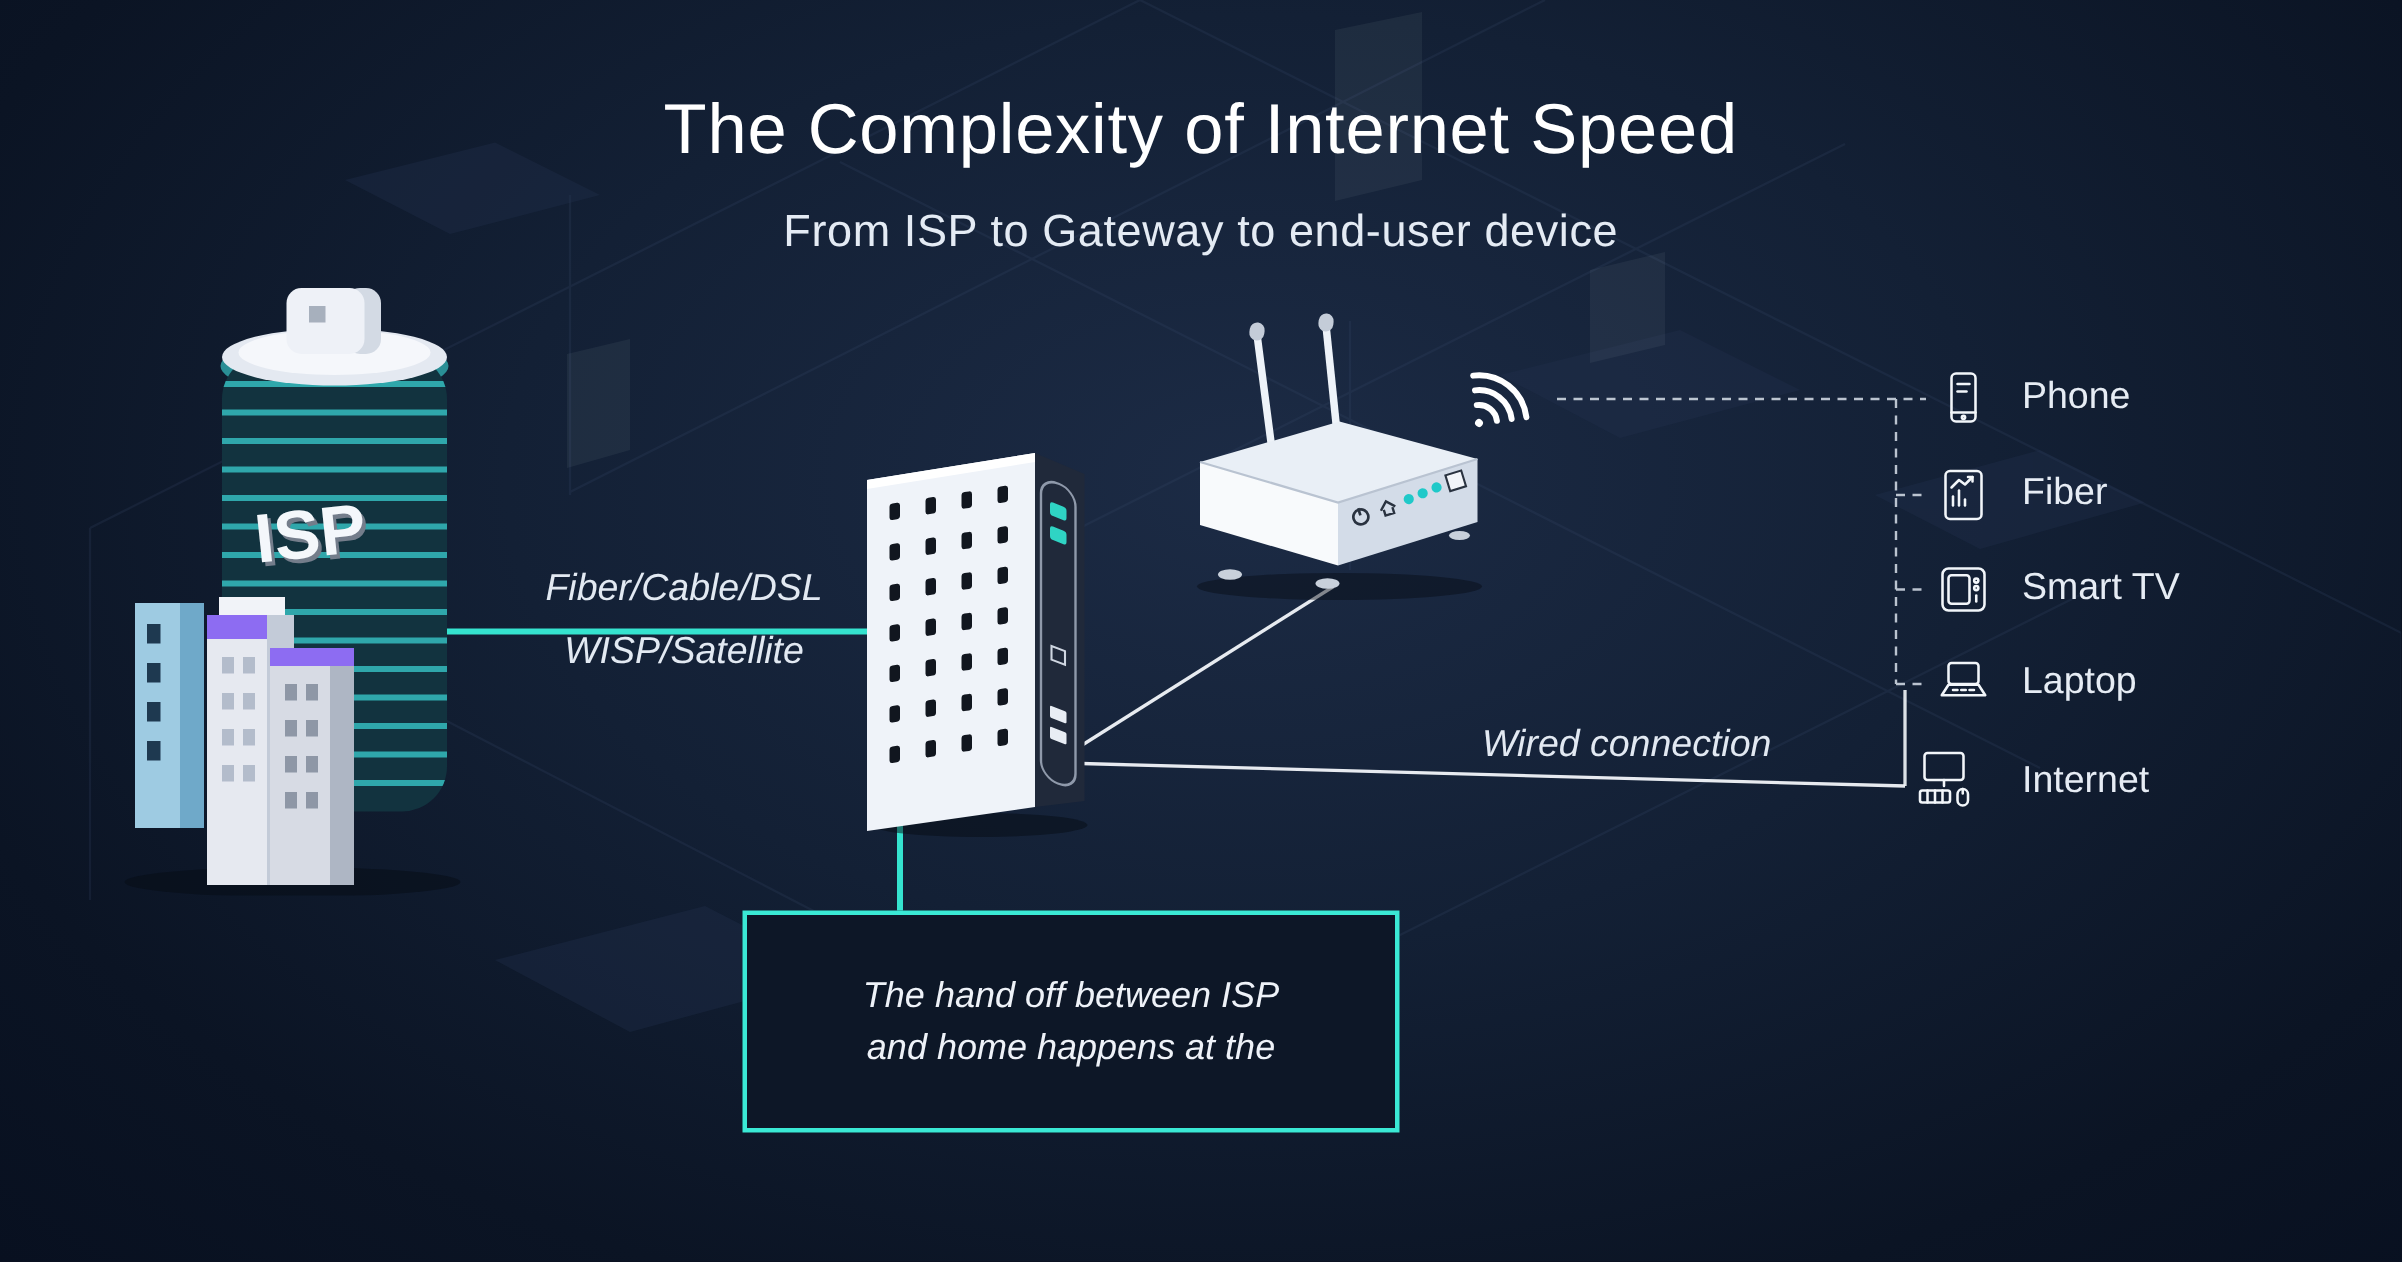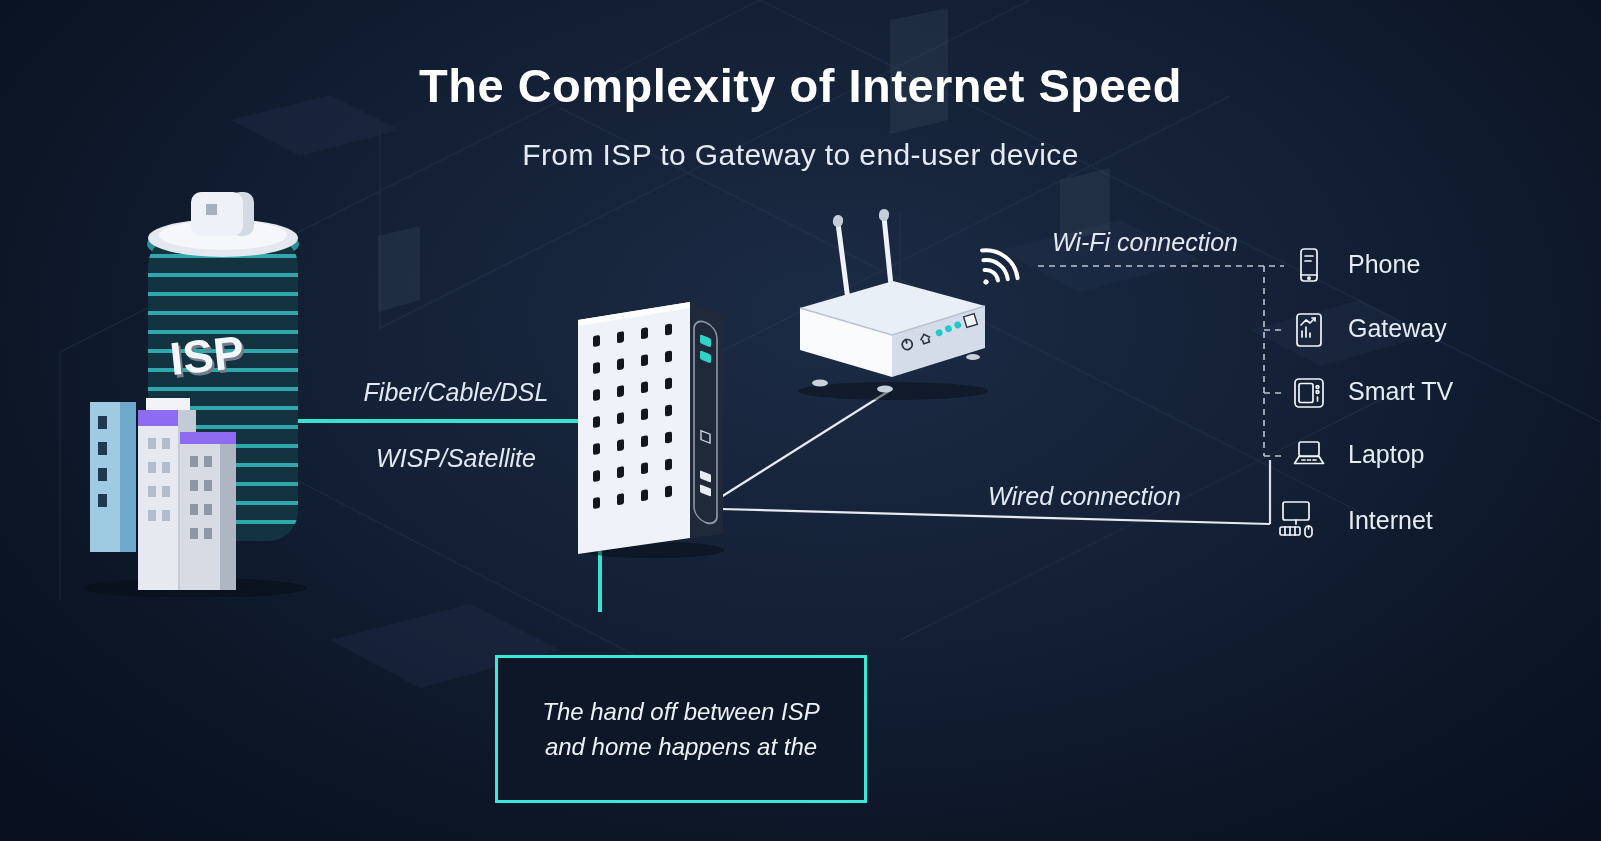--- a/index.html
+++ b/index.html
@@ -4,34 +4,34 @@
 <style>
   html,body{margin:0;padding:0;background:#0a1120;}
   .stage{
     position:relative;width:1601px;height:841px;overflow:hidden;
     font-family:"Liberation Sans", sans-serif;
     background:radial-gradient(ellipse at 52% 38%, #1c2b45 0%, #132035 42%, #0b1424 78%, #081020 100%);
   }
   .abs{position:absolute;}
   .title{
     top:58px;left:0;width:100%;text-align:center;
-    font-size:47px;font-weight:700;color:#ffffff;letter-spacing:0.5px;
+    font-size:47px;font-weight:400;color:#ffffff;letter-spacing:0.5px;
   }
   .subtitle{
     top:138px;left:0;width:100%;text-align:center;
     font-size:30px;font-weight:400;color:#e4ebf4;letter-spacing:0.4px;
   }
   .lbl{
     font-style:italic;font-size:25px;color:#e2e9f2;white-space:nowrap;
   }
   .link-labels{left:298px;top:0;width:316px;text-align:center;}
   .callout{
-    left:495px;top:607px;width:372px;height:148px;
+    left:495px;top:607px;width:438px;height:148px;
     border:3px solid #3ae9d5;background:#0d1727;box-sizing:border-box;
-    display:flex;flex-direction:column;justify-content:center;align-items:center;margin-top:48px;
+    display:flex;flex-direction:column;justify-content:center;align-items:center;
   }
   .callout div{
     font-style:italic;font-size:24px;line-height:35px;color:#eef2f8;text-align:center;
   }
   .device-label{font-size:25px;color:#e6ecf4;white-space:nowrap;}
   svg{display:block;}
   .icon svg{stroke:#f2f6fa;stroke-width:1.7;fill:none;stroke-linecap:round;stroke-linejoin:round;}
 </style>
 </head>
 <body>
@@ -147,21 +147,21 @@
       <rect x="110" y="312" width="8" height="11" fill="#8e97a6"></rect>
       <rect x="124" y="312" width="8" height="11" fill="#8e97a6"></rect>
       <rect x="110" y="336" width="8" height="11" fill="#8e97a6"></rect>
       <rect x="124" y="336" width="8" height="11" fill="#8e97a6"></rect>
     </g>
   </svg>
 
   <div class="abs link-labels" style="top:378px">
     <span class="lbl">Fiber/Cable/DSL</span>
   </div>
-  <div class="abs link-labels" style="top:444px">
+  <div class="abs link-labels" style="top:420px">
     <span class="lbl">WISP/Satellite</span>
   </div>
 
   <svg class="abs" style="left:575px;top:298px" width="162" height="262" viewBox="0 0 162 262">
     <ellipse cx="78" cy="252" rx="72" ry="8" fill="#060b14" opacity="0.5"></ellipse>
     <polygon points="115,4 148,18 148,236 115,240" fill="#20293a"></polygon>
     <polygon points="3,22 115,4 115,240 3,256" fill="#eff3f9"></polygon>
     <polygon points="3,22 115,4 115,10 3,28" fill="#ffffff"></polygon>
 
     <g fill="#11161f" transform="translate(18,38) skewY(-9)">
@@ -243,21 +243,20 @@
 
   <svg class="abs" style="left:972px;top:232px" width="64" height="66" viewBox="0 0 64 66">
     <g transform="rotate(38 14 50)" stroke="#ffffff" stroke-width="4" fill="none" stroke-linecap="round">
       <circle cx="14" cy="50" r="2.6" fill="#ffffff" stroke="none"></circle>
       <path d="M5.5,41.5 A12 12 0 0 1 22.5,41.5"></path>
       <path d="M-1.5,34.5 A22 22 0 0 1 29.5,34.5"></path>
       <path d="M-8.5,27.5 A32 32 0 0 1 36.5,27.5"></path>
     </g>
   </svg>
 
-  <div class="abs lbl" style="left:1052px;top:228px">Wi-Fi connection</div>
   <div class="abs lbl" style="left:988px;top:482px">Wired connection</div>
 
   <div class="abs icon" style="left:1286px;top:243px">
     <svg width="46" height="46" viewBox="0 0 46 46">
       <rect x="15" y="6" width="16" height="32" rx="3"></rect>
       <path d="M15,32 H31"></path>
       <path d="M19,13 H27"></path>
         <path d="M19,18 H25"></path>
       <circle cx="23" cy="35.2" r="1.1"></circle>
     </svg>
@@ -267,21 +266,21 @@
   <div class="abs icon" style="left:1286px;top:307px">
     <svg width="46" height="46" viewBox="0 0 46 46">
       <rect x="11" y="7" width="24" height="32" rx="3"></rect>
       <path d="M16,30 V24"></path>
         <path d="M20,30 V20"></path>
         <path d="M24,30 V26"></path>
       <path d="M15,18 L20,13 L24,16 L29,11"></path>
       <path d="M29,11 h-3 M29,11 v3"></path>
     </svg>
   </div>
-  <div class="abs device-label" style="left:1348px;top:314px">Gateway</div>
+  <div class="abs device-label" style="left:1348px;top:314px">Fiber</div>
 
   <div class="abs icon" style="left:1286px;top:370px">
     <svg width="46" height="46" viewBox="0 0 46 46">
       <rect x="9" y="9" width="28" height="28" rx="4"></rect>
       <rect x="13" y="13.5" width="14" height="19" rx="2"></rect>
       <circle cx="31.5" cy="17" r="1.4"></circle>
       <circle cx="31.5" cy="22" r="1.4"></circle>
       <path d="M31.5,27 V31"></path>
     </svg>
   </div>

